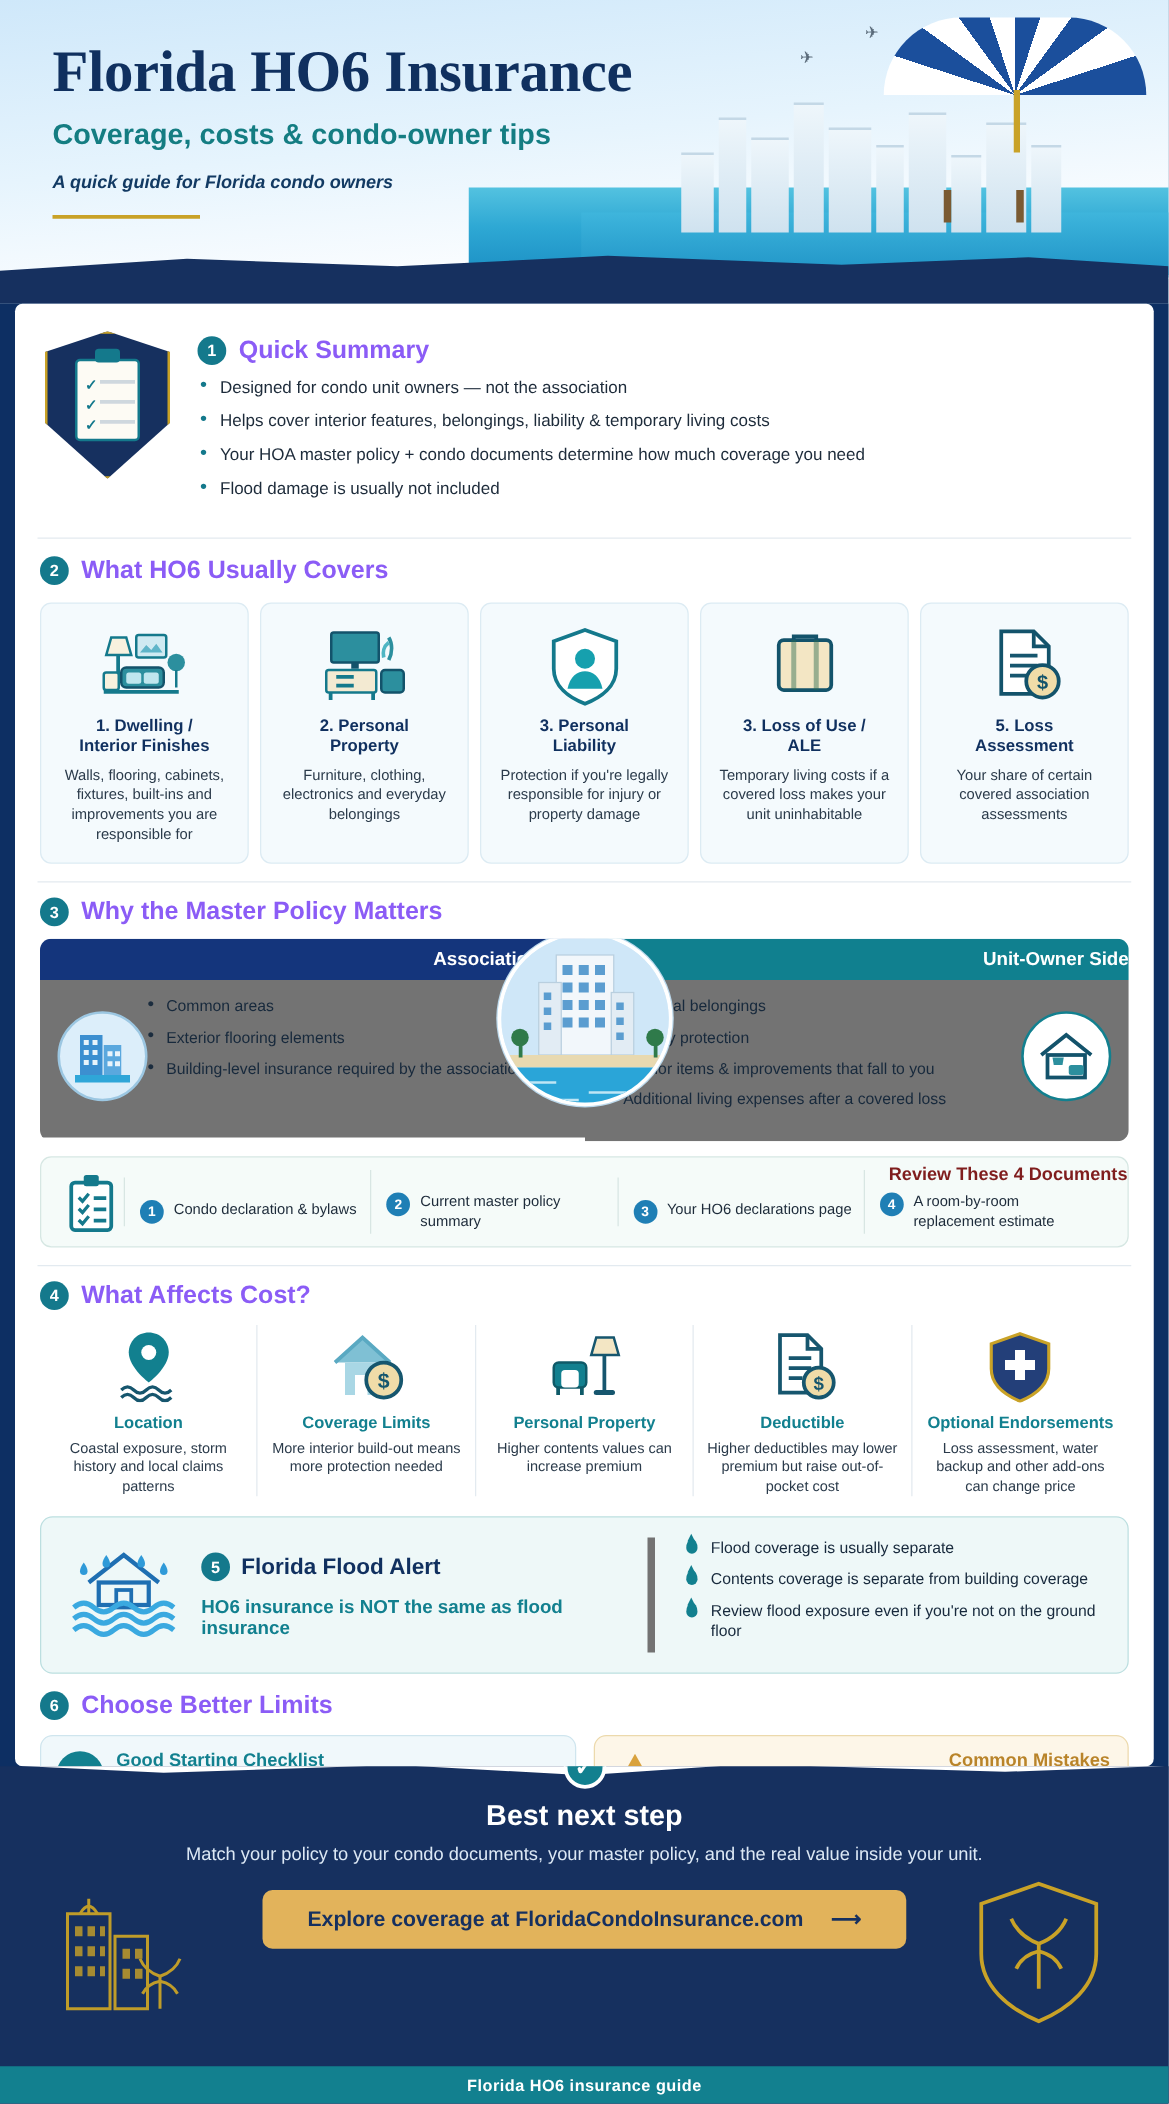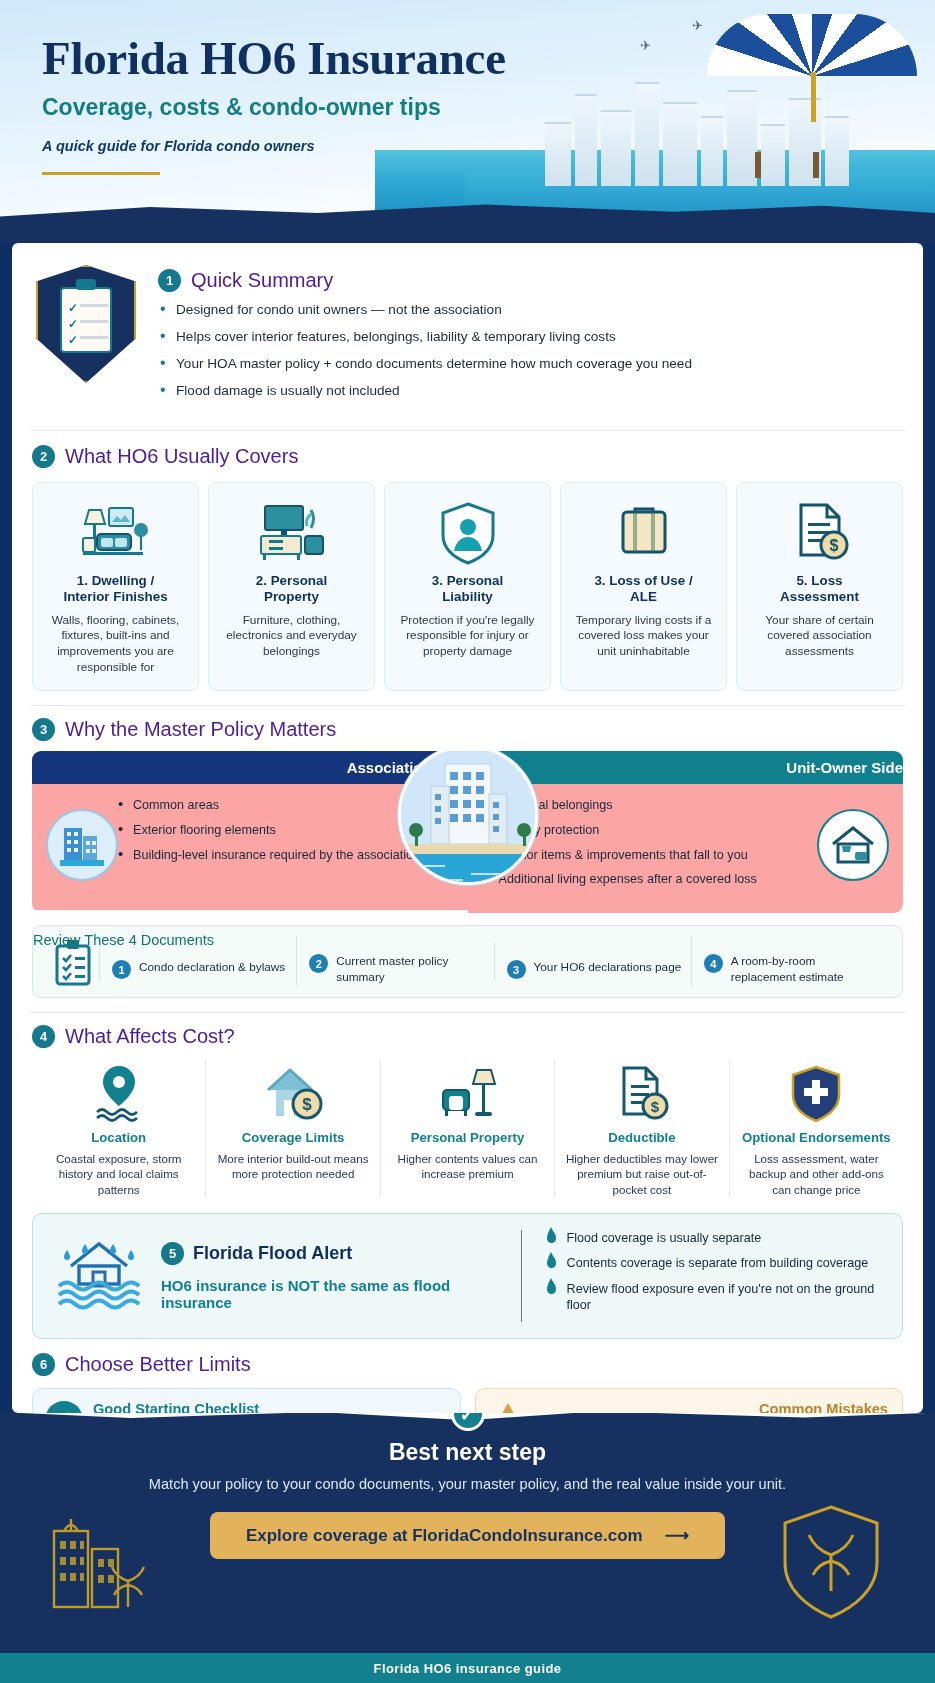--- a/index.html
+++ b/index.html
@@ -73,21 +73,21 @@
   .sec { padding: 0 20px; }
   .divider { height:1px; background:#e3eaf0; margin: 14px 18px 0; }
 
   .num {
     display:inline-flex; align-items:center; justify-content:center;
     width:23px; height:23px; border-radius:50%;
     background:#14798c; color:#fff; font-size:13px; font-weight:bold;
     flex:none;
   }
   .sec-head { display:flex; align-items:center; gap:10px; }
-  .sec-title { font-size:20px; font-weight:normal; color:#4c1d95; }
+  .sec-title { font-size:20px; font-weight:bold; color:#8b5cf6; }
 
   
   .s1 { display:flex; gap:22px; padding: 22px 24px 6px; }
   .shield-badge { width:100px; height:118px; flex:none; position:relative; }
   .shield-badge .sh {
     position:absolute; inset:0; background:#16305f;
     clip-path: polygon(50% 0, 100% 14%, 100% 62%, 50% 100%, 0 62%, 0 14%);
     border:2px solid #c9a227;
   }
   .clipboard {
@@ -117,21 +117,21 @@
   .cov-ic { height:76px; display:flex; align-items:center; justify-content:center; }
   .cov-name { font-size:13.4px; font-weight:bold; color:#10305f; line-height:1.22; margin-top:2px; }
   .cov-desc { font-size:11.8px; color:#2b3b4b; line-height:1.34; margin-top:7px; }
 
   
   .split { position:relative; display:flex; margin-top:10px; border-radius:9px; overflow:hidden; }
   .side { flex:1; }
   .side-h { text-align:right; font-size:15px; font-weight:bold; color:#fff; padding:8px 0; }
   .side-a .side-h { background:#14357c; }
   .side-b .side-h { background:#10808f; }
-  .side-body { background:#fca5a5; padding:14px 16px 16px; min-height:126px; }
+  .side-body { background:#737373; padding:14px 16px 16px; min-height:126px; }
   .side-a .side-body { padding-left:86px; }
   .side-b .side-body { padding-right:86px; }
   .side ul { list-style:none; }
   .side li {
     font-size:12.6px; color:#17293c; position:relative; padding-left:15px;
     margin-bottom:9px; line-height:1.26;
   }
   .side li:before { content:"•"; position:absolute; left:0; top:-3px; font-size:15px; color:#1b2c3e; }
   .circ-badge {
     position:absolute; width:72px; height:72px; border-radius:50%;
@@ -147,22 +147,22 @@
     box-shadow:0 0 0 1px #bcd9ec;
   }
 
   
   .docs {
     display:flex; align-items:center; gap:0; margin-top:12px;
     background:#f5fbf9; border:1px solid #d6e7e3; border-radius:9px; padding:10px 14px;
     position:relative;
   }
   .docs-title {
-    position:absolute; top:6px; left:0; right:0; text-align:left;
-    font-size:14.5px; font-weight:normal; color:#0f766e;
+    position:absolute; top:6px; left:0; right:0; text-align:right;
+    font-size:14.5px; font-weight:bold; color:#7f1d1d;
   }
   .doc-clip { width:52px; flex:none; display:flex; justify-content:center; }
   .doc-item {
     flex:1; display:flex; gap:8px; align-items:flex-start;
     border-left:1px solid #d8e6e3; padding:18px 8px 2px 12px;
   }
   .dnum {
     width:19px; height:19px; border-radius:50%; background:#1f7fb5; color:#fff;
     font-size:11px; font-weight:bold; display:flex; align-items:center; justify-content:center; flex:none;
   }
@@ -182,21 +182,21 @@
   
   .flood {
     display:flex; align-items:center; gap:14px; margin-top:16px;
     background:#eef8f8; border:1px solid #bcdfe0; border-radius:10px; padding:16px 18px;
   }
   .flood-left { display:flex; align-items:center; gap:14px; flex:1.35; }
   .flood-txt { }
   .flood-h { display:flex; align-items:center; gap:9px; }
   .flood-title { font-size:18px; font-weight:bold; color:#10305f; }
   .flood-sub { font-size:15px; font-weight:bold; color:#12808f; margin-top:12px; }
-  .flood-right { flex:1; border-left:1px solid #737373; padding-left:25px; }
+  .flood-right { flex:1; border-left:6px solid #737373; padding-left:25px; }
   .flood-right li { list-style:none; font-size:12.6px; color:#17293c; line-height:1.28;
     position:relative; padding-left:20px; margin-bottom:9px; }
   .drop { position:absolute; left:0; top:1px; width:9px; height:12px; background:#12808f;
     border-radius:50% 50% 50% 50% / 62% 62% 38% 38%; transform:rotate(0deg); }
   .drop:after { content:""; position:absolute; left:1px; top:-4px; border-left:3.5px solid transparent;
     border-right:3.5px solid transparent; border-bottom:6px solid #12808f; }
 
   
   .two-box { display:flex; gap:14px; margin-top:12px; }
   .box {

